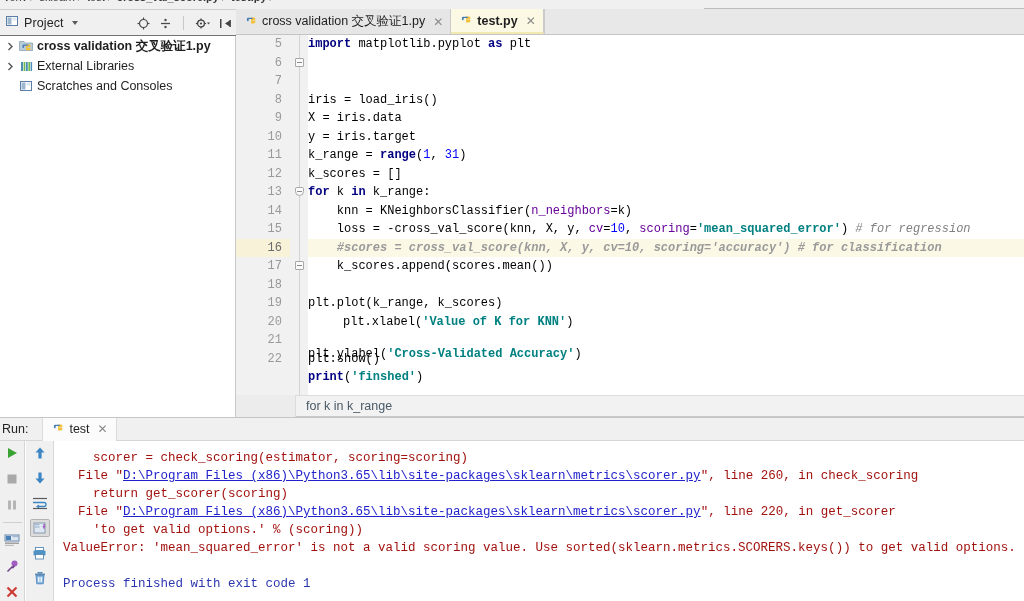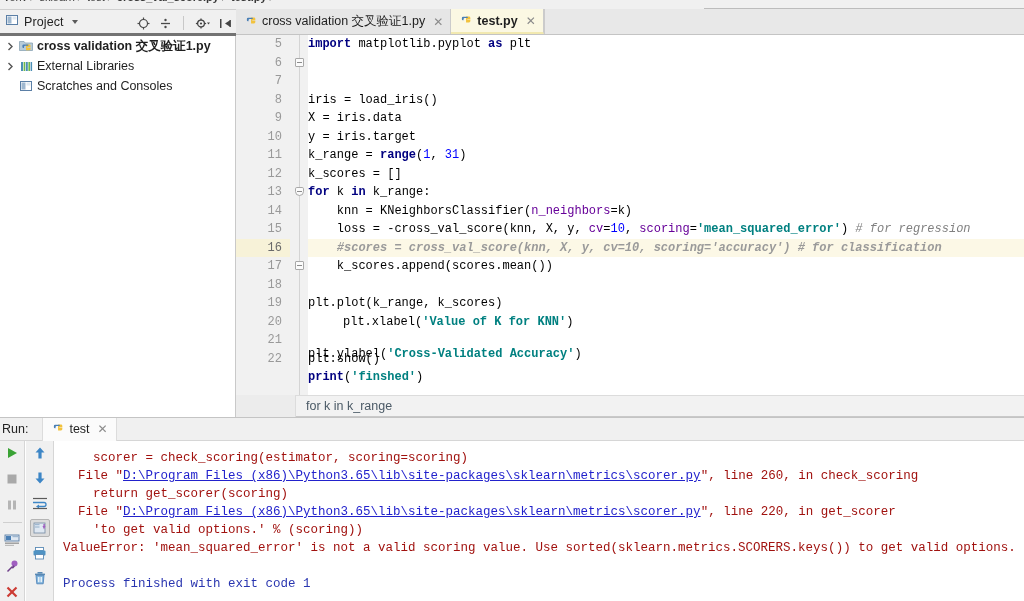--- a/index.html
+++ b/index.html
@@ -28,21 +28,21 @@
   .topstrip .sep { color:#9a9a9a; }
   .topstrip .b { font-weight:bold; }
   .topstrip .tabshadow{
     position:absolute; left:704px; top:8px; width:320px; height:2px;
     background:#bcbcbc;
   }
 
   
   .proj-header {
     position:absolute; left:0; top:10px; width:236px; height:26px;
-    background:#f0f0f0; border-bottom:3px solid #737373;
+    background:#f0f0f0; border-bottom:1px solid #737373;
     display:flex; align-items:center;
   }
   .proj-title {
     display:flex; align-items:center; gap:5px;
     padding-left:6px; font-size:12.5px; color:#232323;
   }
   .proj-title .label { letter-spacing:.1px; }
   .caret-down {
     width:0;height:0;border-left:3.5px solid transparent;border-right:3.5px solid transparent;
     border-top:4px solid #5a5a5a; margin-left:3px;

